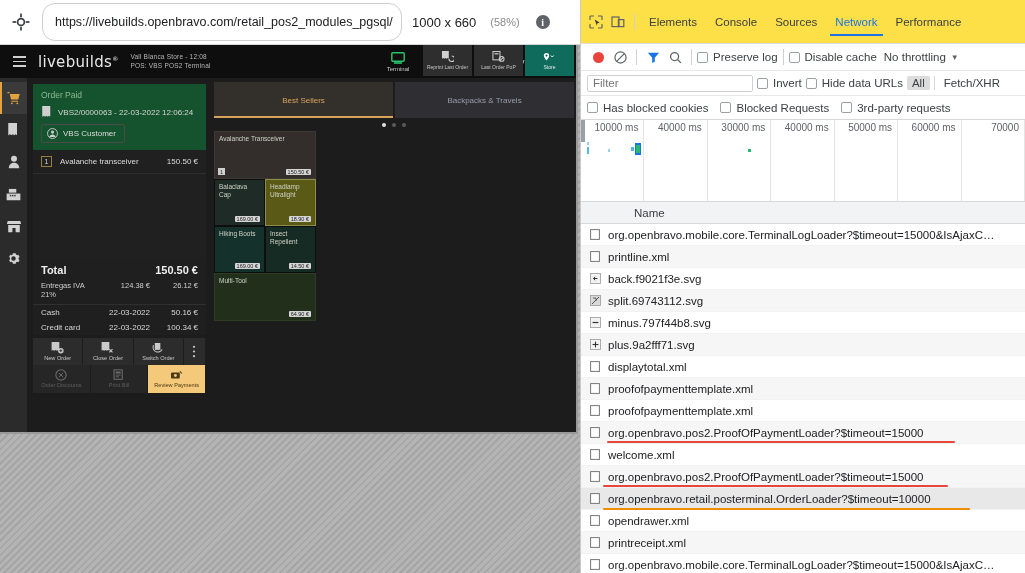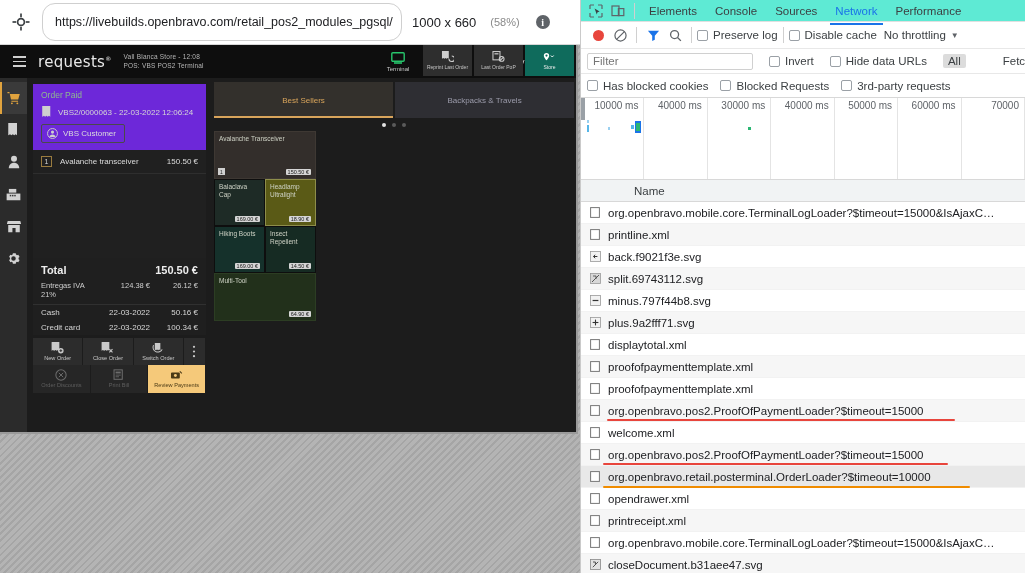--- a/index.html
+++ b/index.html
@@ -67,21 +67,21 @@
   .pos-rail {
     width: 27px; background: #2b2b2b; padding-top: 4px; flex: 0 0 27px;
   }
   .rail-item { height: 32px; display:flex; align-items:center; justify-content:center; cursor:pointer; position:relative;}
   .rail-item.active { background:#3a3a3a; }
   .rail-item.active::before { content:""; position:absolute; left:0; top:0; bottom:0; width:2px; background:#e0a33e; }
 
   .ticket {
     width: 185px; flex: 0 0 185px; background: #1c1c1c; padding: 6px 6px 0 6px;
   }
-  .ticket-card { background:#6d28d9; }
+  .ticket-card { background:#14532d; }
   .order-status { color:#8fb98f; font-size:8.5px; padding:6px 8px 4px 8px; }
   .order-row { display:flex; align-items:center; gap:6px; padding: 2px 8px 6px 8px; }
   .order-row .docno { font-size:8px; color:#d6d6d6; }
   .cust-chip {
     display:inline-flex; align-items:center; gap:5px; margin:0 8px 7px 8px;
     border:1px solid #4a4a4a; border-radius:2px; padding:3px 8px 3px 5px; cursor:pointer;
   }
   .cust-chip span { font-size:8px; color:#dcdcdc; }
   .lines-head {
     display:flex; align-items:center; background:#2a2a2a; padding:4px 8px;
@@ -142,40 +142,40 @@
     background:#d5d5d5; padding:0 2px; border-radius:1px; }
   .tile .tqty { position:absolute; bottom:3px; left:3px; width:7px; height:7px;
     background:#cfcfcf; color:#222; font-size:5px; display:flex; align-items:center; justify-content:center; }
   .tile-wide { width:102px; height:48px; background:#332e2b; border:1px solid #3e3833; }
   .tile-sm { width:51px; height:47px; border:1px solid #0e0e0e; }
 
   
   .devtools { width: 445px; height: 573px; background:#fff; border-left:1px solid #cacaca;
     display:flex; flex-direction:column; }
 
-  .dt-tabbar { height:22px; display:flex; align-items:center; border-bottom:1px solid #e0e0e0;
-    background:#5eead4; padding-left:4px; }
+  .dt-tabbar { height:44px; display:flex; align-items:center; border-bottom:1px solid #e0e0e0;
+    background:#fde047; padding-left:4px; }
   .dt-icnbtn { width:22px; height:22px; display:flex; align-items:center; justify-content:center; cursor:pointer; }
   .dt-vsep { width:1px; height:16px; background:#d0d0d0; margin:0 5px; }
   .dt-tab { padding:0 9px; height:28px; line-height:28px; font-size:11.5px; color:#3c4043;
     cursor:pointer; position:relative; white-space:nowrap; }
   .dt-tab.active { color:#1a73e8; }
   .dt-tab.active::after { content:""; position:absolute; bottom:0; left:4px; right:4px; height:2px; background:#1a73e8; }
 
   .dt-toolbar { height:27px; display:flex; align-items:center; gap:0; padding:0 6px;
     border-bottom:1px solid #e8e8e8; background:#fff; }
   .rec-dot { width:11px; height:11px; border-radius:50%; background:#e8453c; }
   .clear-ic { width:13px; height:13px; }
   .cb-wrap { display:flex; align-items:center; gap:5px; cursor:pointer; }
   .cb { width:11px; height:11px; border:1px solid #9aa0a6; border-radius:2px; background:#fff; flex:0 0 11px; }
   .cb-lbl { font-size:11.5px; color:#3c4043; white-space:nowrap; }
   .throttle { font-size:11.5px; color:#3c4043; margin-left:7px; white-space:nowrap; }
   .caret { margin-left:5px; font-size:8px; color:#5f6368; }
 
-  .dt-filterbar { height:25px; display:flex; align-items:center; padding:0 6px; gap:16px;
+  .dt-filterbar { height:25px; display:flex; align-items:center; padding:0 6px; gap:4px;
     border-bottom:1px solid #e8e8e8; }
   .filter-input { flex:0 0 165px; height:17px; border:1px solid #d0d0d0; border-radius:2px;
     padding:0 5px; font-size:11.5px; color:#5f6368; background:#fff; outline:none;
     font-family:"Liberation Sans", sans-serif; }
   .chip { font-size:11.5px; color:#3c4043; padding:1px 5px; border-radius:2px; cursor:pointer; }
   .chip.sel { background:#dcdcdc; }
   .divider-v { width:1px; height:14px; background:#d8d8d8; }
 
   .dt-filterbar2 { height:24px; display:flex; align-items:center; padding:0 6px; gap:12px;
     border-bottom:1px solid #d8d8d8; }
@@ -233,21 +233,21 @@
 
     <div class="viewport">
 
       <div class="pos-header">
         <div class="ham">
             <i></i>
             <i></i>
             <i></i>
           </div>
         <div class="brand">
-          <span>requests</span><sup>®</sup>
+          <span>livebuilds</span><sup>®</sup>
         </div>
         <div class="store-info">
           <div>Vall Blanca Store - 12:08</div>
           <div>POS: VBS POS2 Terminal</div>
         </div>
         <div class="hdr-spacer"></div>
 
         <div class="hdr-btn">
           <svg width="14" height="13" viewBox="0 0 14 13" style="margin:0 auto;">
             <rect x="0.8" y="0.8" width="12.4" height="8.4" rx="1" fill="none" stroke="#27c46b" stroke-width="1.4"></rect>

